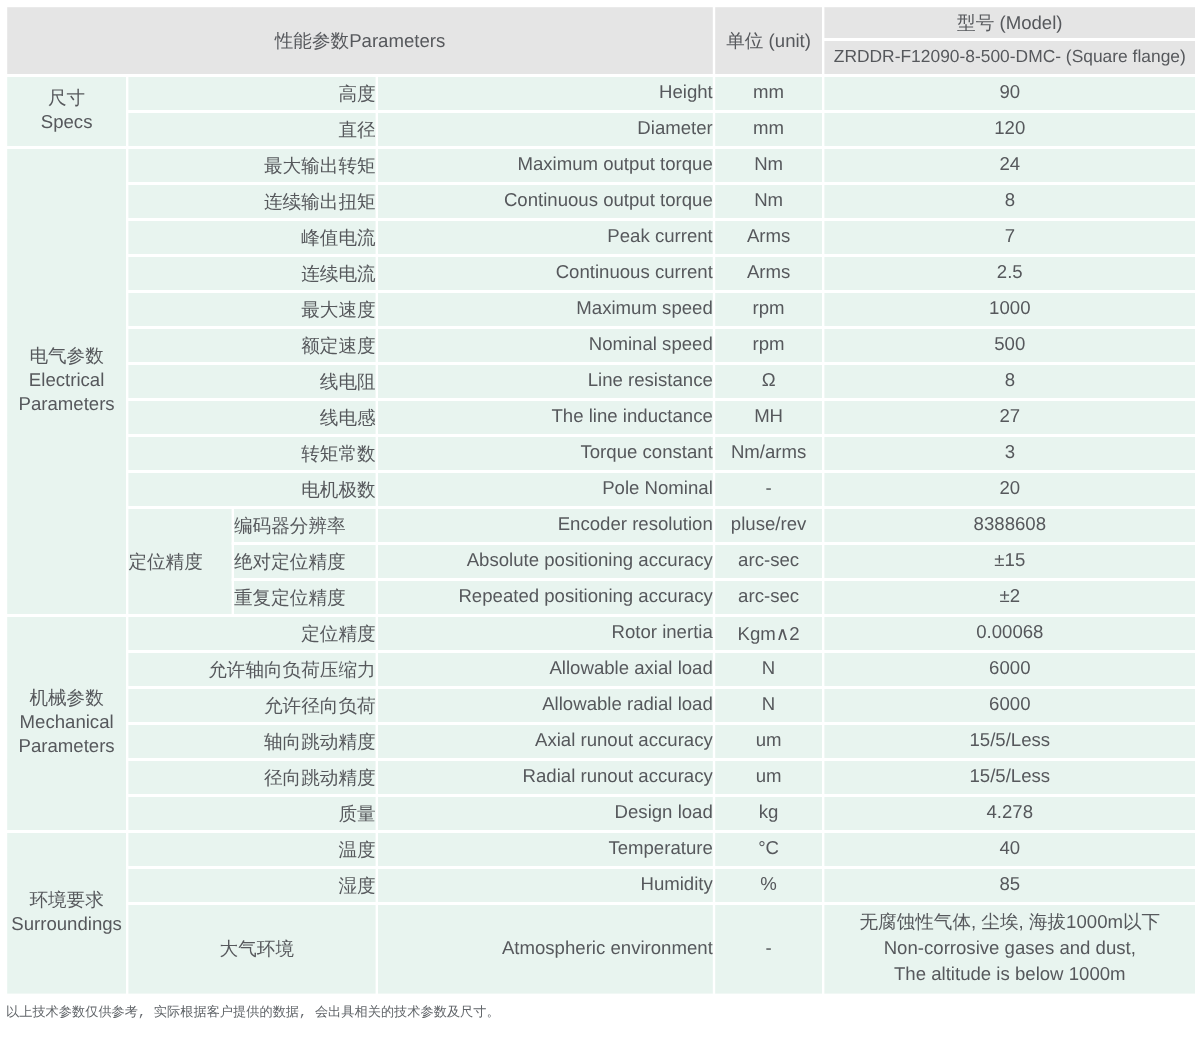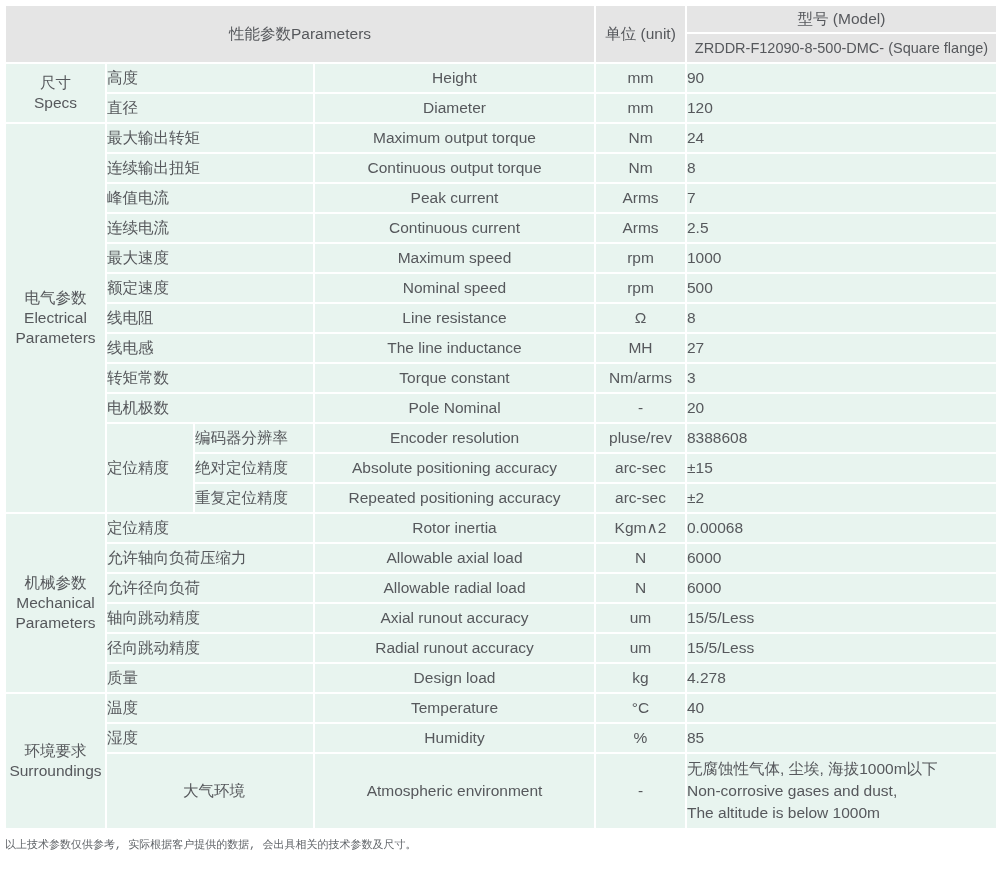--- a/index.html
+++ b/index.html
@@ -44,43 +44,44 @@
     background: #e8f4ef;
     font-size: 15.5px;
     height: 28px;
   }
   td.section-cell {
     text-align: center;
     line-height: 1.28;
     white-space: normal;
   }
   td.label-cell {
-    text-align: left;
+    text-align: right;
     padding-left: 46px;
   }
   td.label-cell.centered {
     text-align: center;
     padding-left: 8px;
   }
   td.group-cell {
     text-align: left;
   }
   td.sublabel-cell {
     text-align: left;
     padding-left: 5px;
     margin-top: 36px;
   }
   td.en-cell {
-    text-align: center;
+    text-align: right;
     padding-left: 4px;
   }
   td.unit-cell {
     text-align: center;
   }
   td.value-cell {
+    text-align: center;
     line-height: 1.42;
   }
   tr.tall-row td {
     height: 74px;
   }
   .footer-notes {
     margin: 7px 0 0 1px;
     font-size: 11px;
     line-height: 1.5;
     color: #606468;

